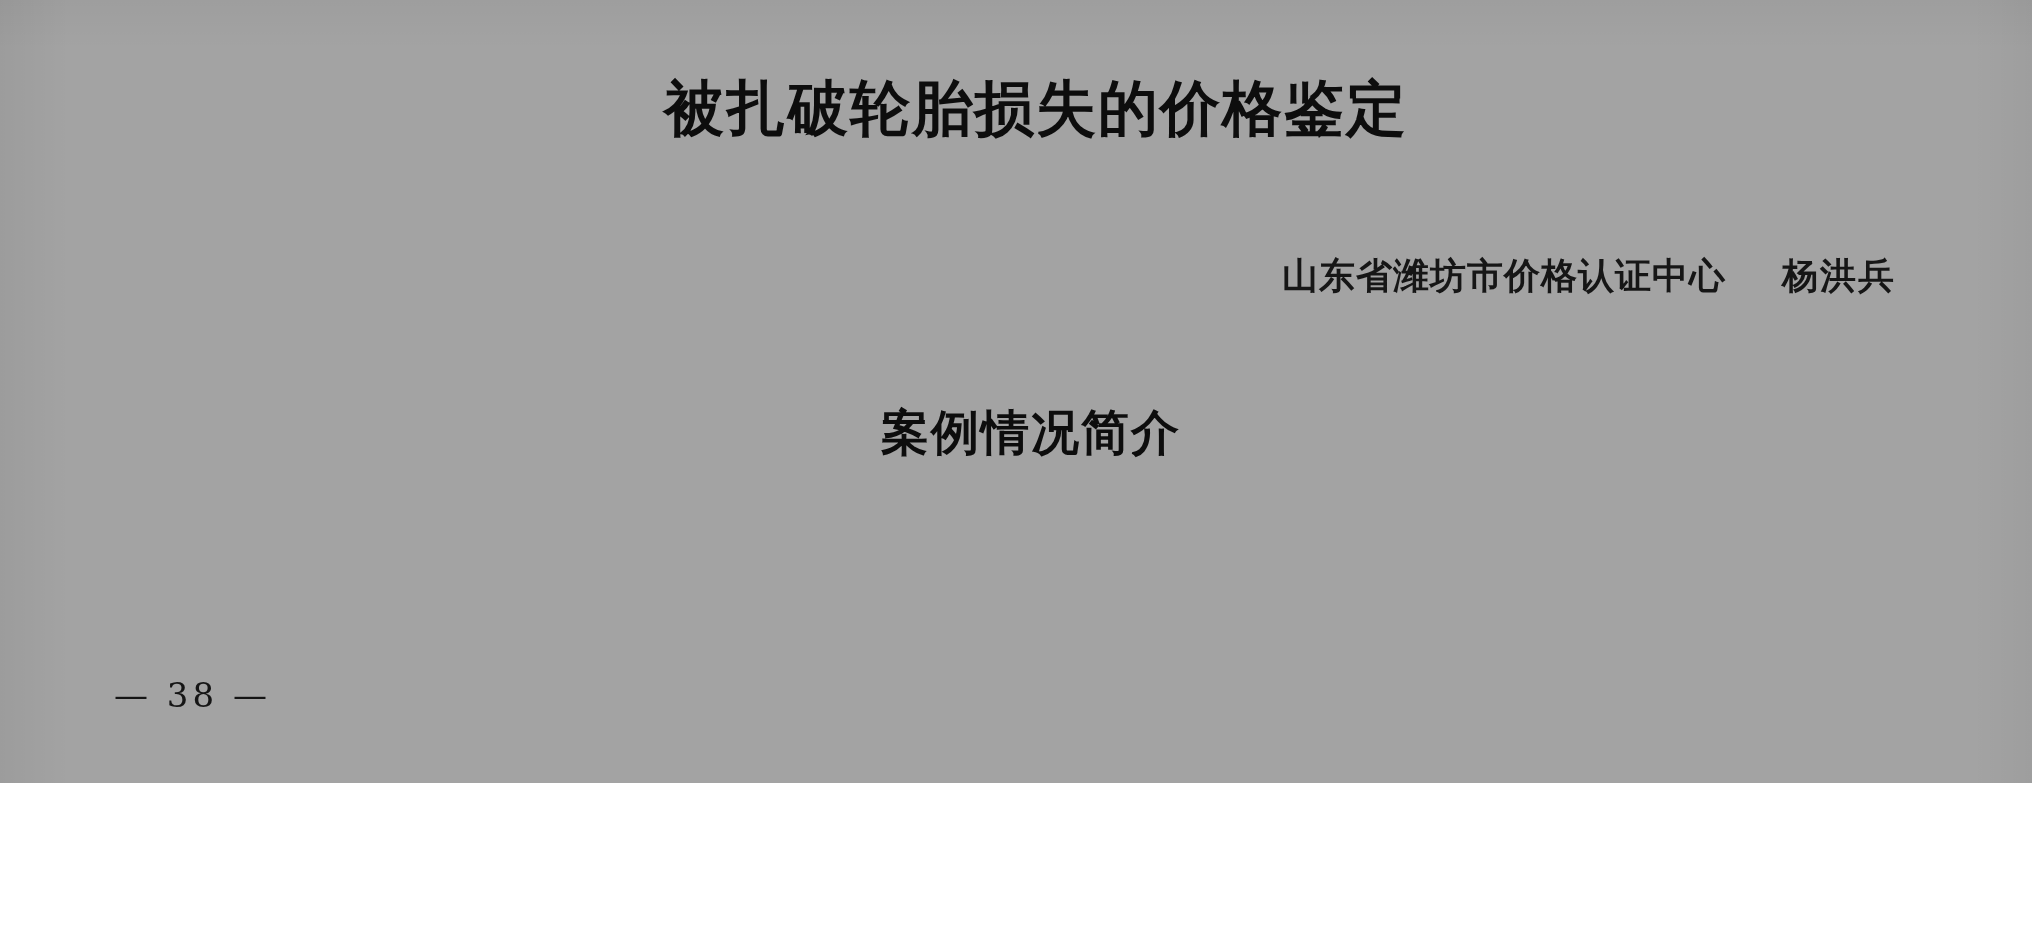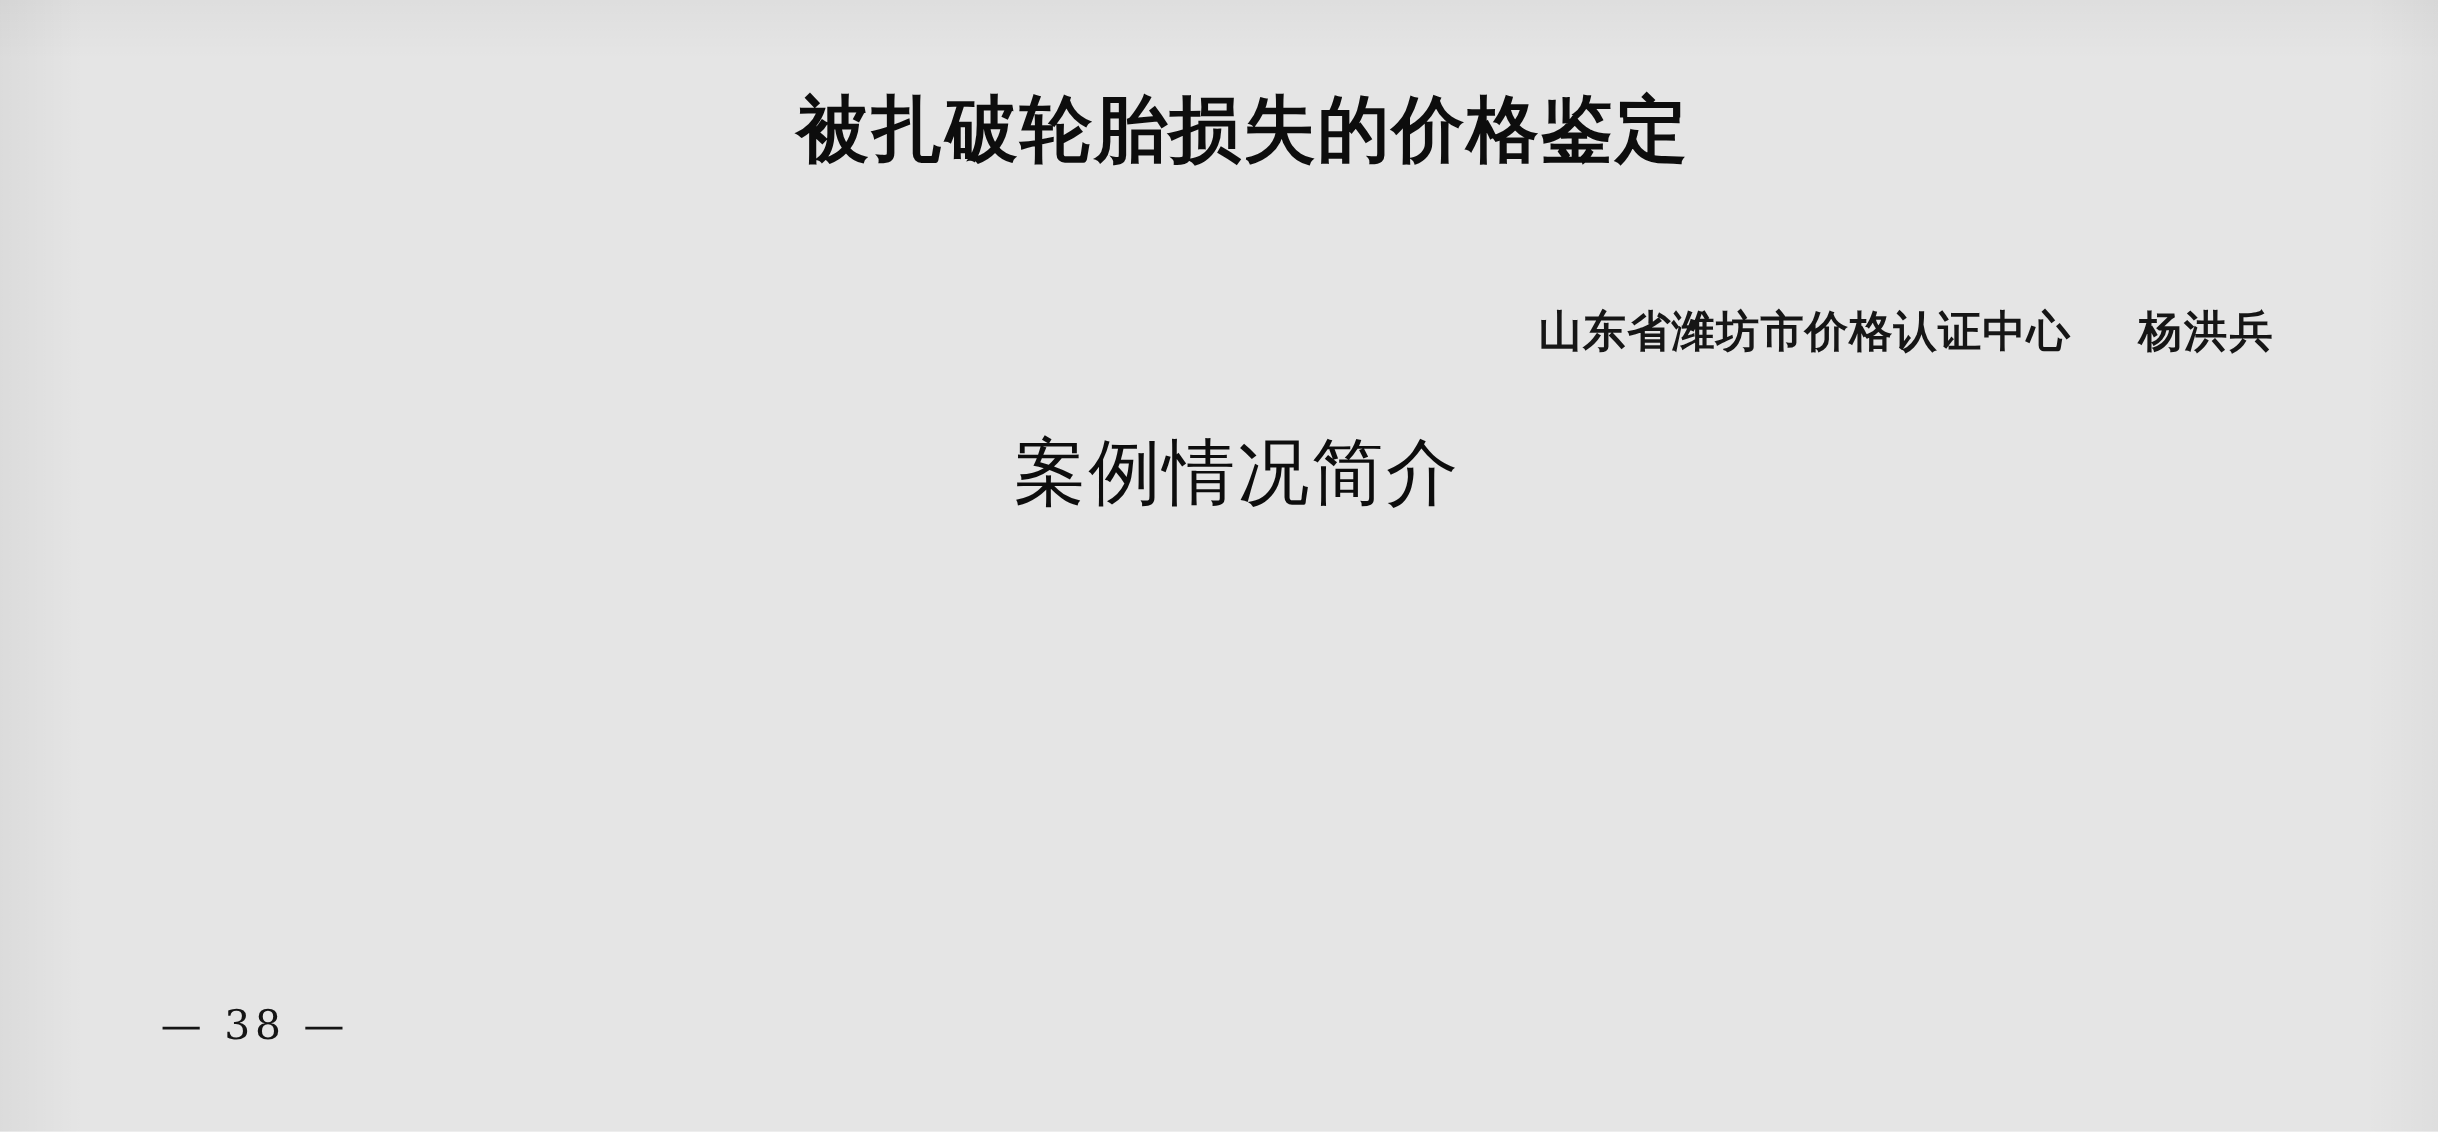--- a/index.html
+++ b/index.html
@@ -10,22 +10,22 @@
   body {
     width: 2032px;
     height: 943px;
     overflow: hidden;
     font-family: "DejaVu Serif", "Liberation Serif", serif;
     color: #111111;
   }
   .page {
     position: relative;
     width: 2032px;
-    height: 943px;
-    background: #e5e5e5;
+    height: 783px;
+    background: #a3a3a3;
     box-sizing: border-box;
   }
   
   .page::after {
     content: "";
     position: absolute;
     inset: 0;
     pointer-events: none;
     background:
       linear-gradient(to right, rgba(0,0,0,0.045) 0px, rgba(0,0,0,0.0) 70px),
@@ -60,24 +60,24 @@
     letter-spacing: 1px;
     padding-left: 30px;
   }
   .byline .author {
     margin-left: 56px;
     letter-spacing: 2px;
   }
   .section-heading {
     text-align: center;
     font-family: "DejaVu Serif", "Liberation Serif", serif;
-    font-weight: 400;
-    font-size: 60px;
+    font-weight: 700;
+    font-size: 48px;
     color: #0d0d0d;
-    margin-top: 53px;
+    margin-top: 100px;
     letter-spacing: 2px;
     padding-left: 30px;
   }
   .body-text {
     margin-top: 62px;
     font-family: "DejaVu Serif", "Liberation Serif", serif;
     font-size: 35px;
     line-height: 1.72;
     color: #131313;
     text-align: justify;
@@ -85,21 +85,21 @@
     letter-spacing: 0.5px;
     padding-left: 14px;
     padding-right: 6px;
   }
   .body-text .indent {
     display: inline-block;
     width: 72px;
   }
   .page-number {
     position: absolute;
-    left: 134px;
+    left: 114px;
     bottom: 68px;
     font-family: "DejaVu Serif", "Liberation Serif", serif;
     font-size: 34px;
     color: #151515;
     letter-spacing: 4px;
     z-index: 3;
   }
 </style>
 </head>
 <body>

